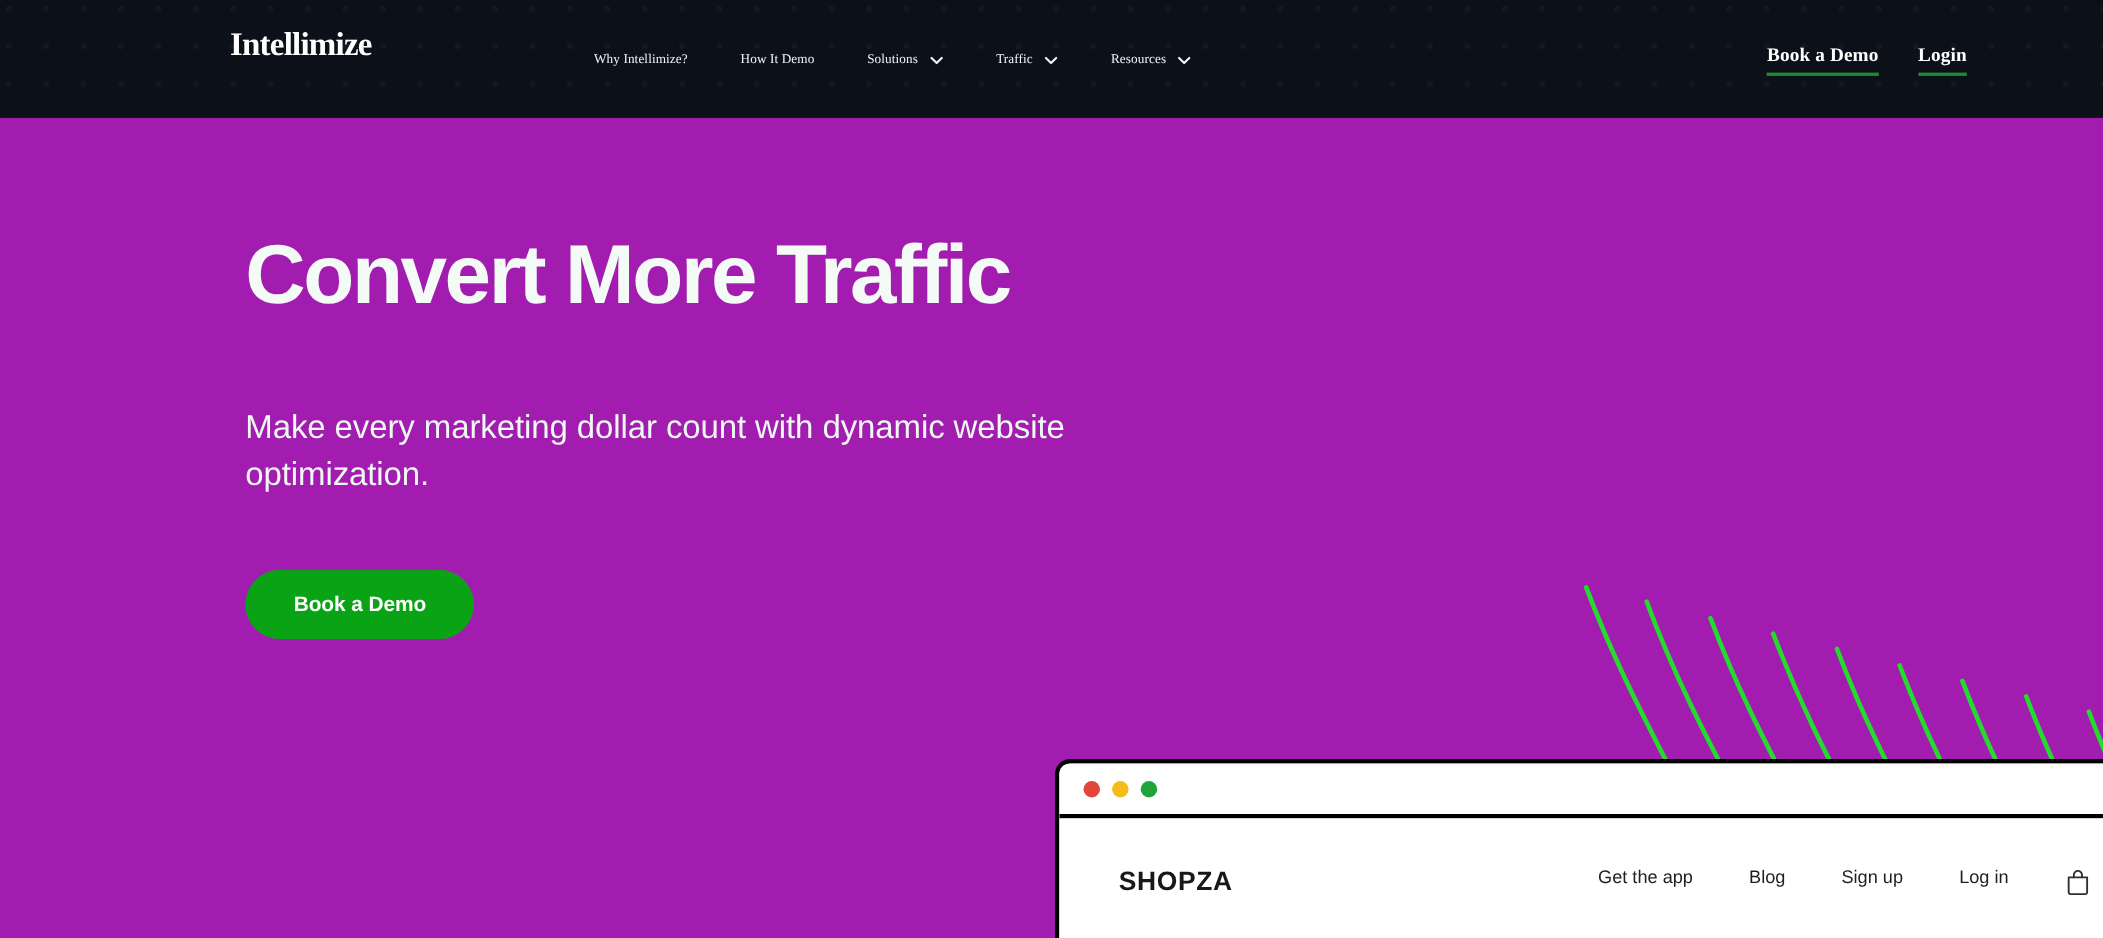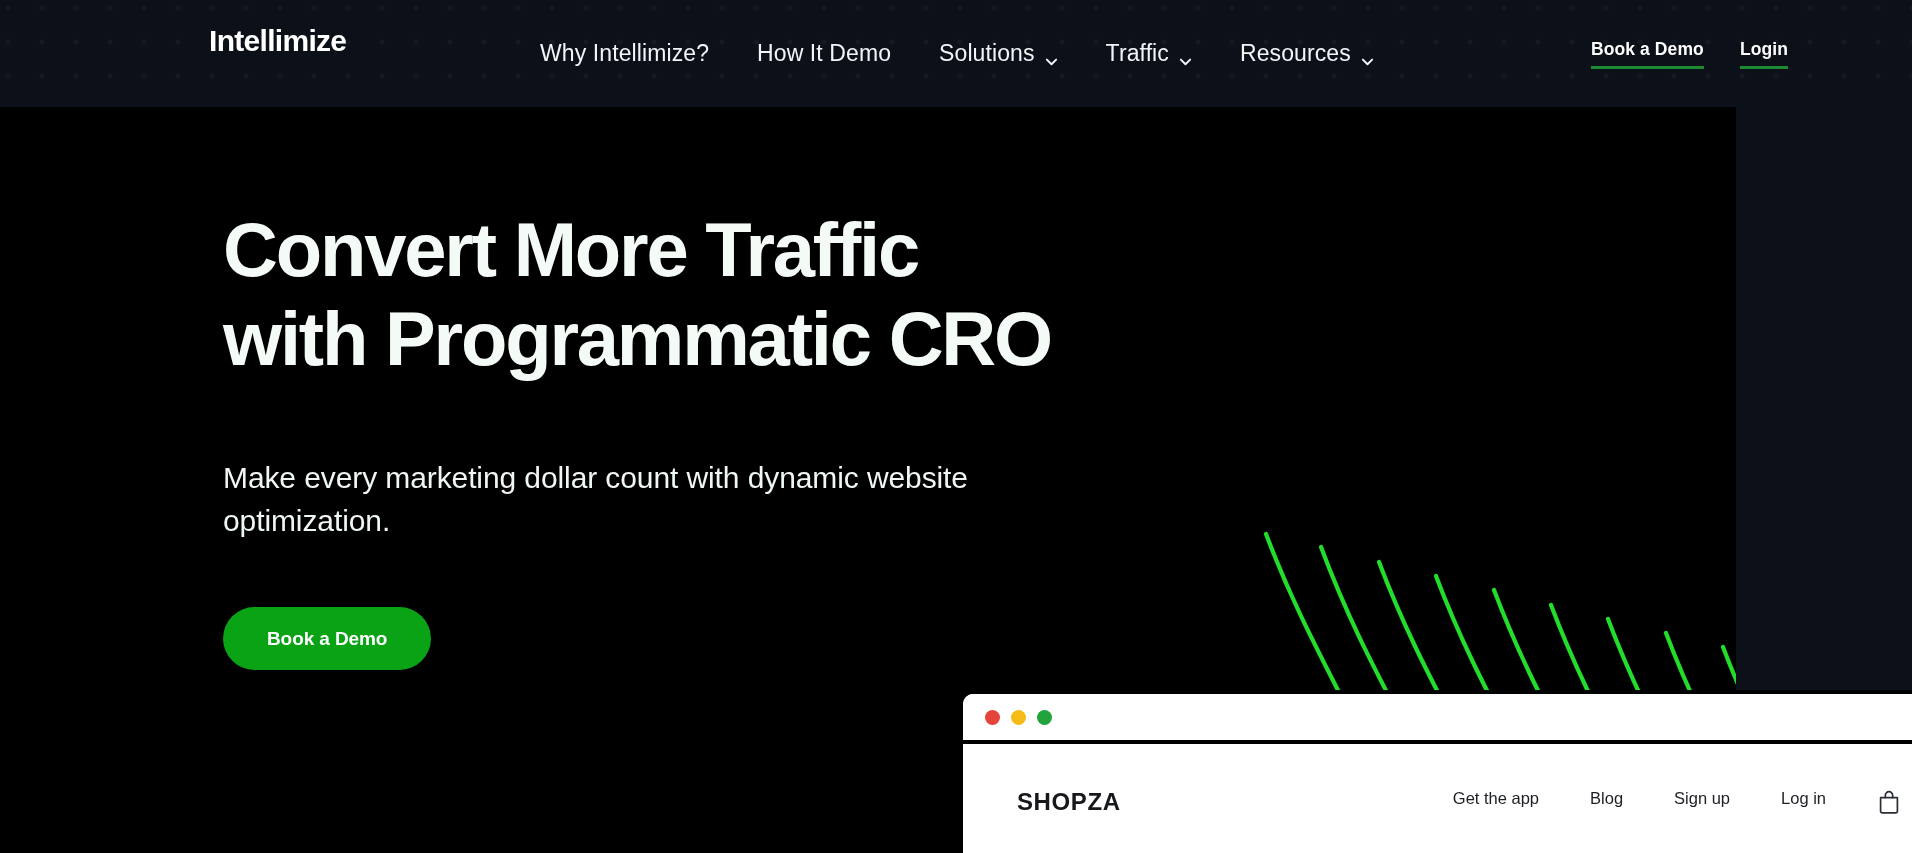--- a/index.html
+++ b/index.html
@@ -26,20 +26,21 @@
     top: 0; left: 0;
     width: 1912px;
     height: 107px;
     background: #0c1119;
     background-image:
       radial-gradient(circle at 8px 8px, rgba(255,255,255,0.030) 2.5px, transparent 3px);
     background-size: 34px 34px;
     display: flex;
     align-items: center;
     z-index: 30;
+    font-family: Liberation Serif, serif;
   }
 
   .nav-logo {
     position: absolute;
     left: 209px;
     top: 26px;
     font-size: 30px;
     font-weight: 700;
     letter-spacing: -0.7px;
     color: #ffffff;
@@ -52,26 +53,26 @@
     left: 516px;
     top: 0;
     height: 107px;
     display: flex;
     align-items: center;
     gap: 0;
   }
 
   .nav-link {
     color: #f2f5f8;
-    font-size: 23px;
+    font-size: 12px;
     font-weight: 400;
     letter-spacing: 0.1px;
     white-space: nowrap;
     display: flex;
-    align-items: flex-end;
+    align-items: center;
     gap: 10px;
     padding: 0 24px;
     cursor: pointer;
   }
 
   .chev {
     display: inline-block;
     width: 13px;
     height: 13px;
     position: relative;
@@ -106,23 +107,23 @@
     position: absolute;
     left: 0; right: 0; bottom: 0;
     height: 3px;
     background: #1d8a33;
   }
 
   
   .hero {
     position: absolute;
     top: 107px; left: 0;
-    width: 1736px;
+    width: 1912px;
     height: 746px;
-    background: #000000;
+    background: #a21caf;
     overflow: hidden;
   }
 
   .hero-inner {
     position: absolute;
     left: 223px;
     top: 105px;
     width: 1000px;
   }
 
@@ -303,21 +304,20 @@
           <path d="M450 121 C 478 195, 508 249, 533 298"></path>
           <path d="M507 135 C 535 209, 565 263, 590 312"></path>
         </g>
       </svg>
     </div>
 
     <div class="hero-inner">
 
       <h1 class="hero-title">
         <span class="l1">Convert More Traffic</span>
-        <span class="l2">with Programmatic CRO</span>
       </h1>
 
       <p class="hero-sub">Make every marketing dollar count with dynamic website optimization.</p>
 
       <button class="hero-btn">Book a Demo</button>
 
     </div>
 
   </section>
 

